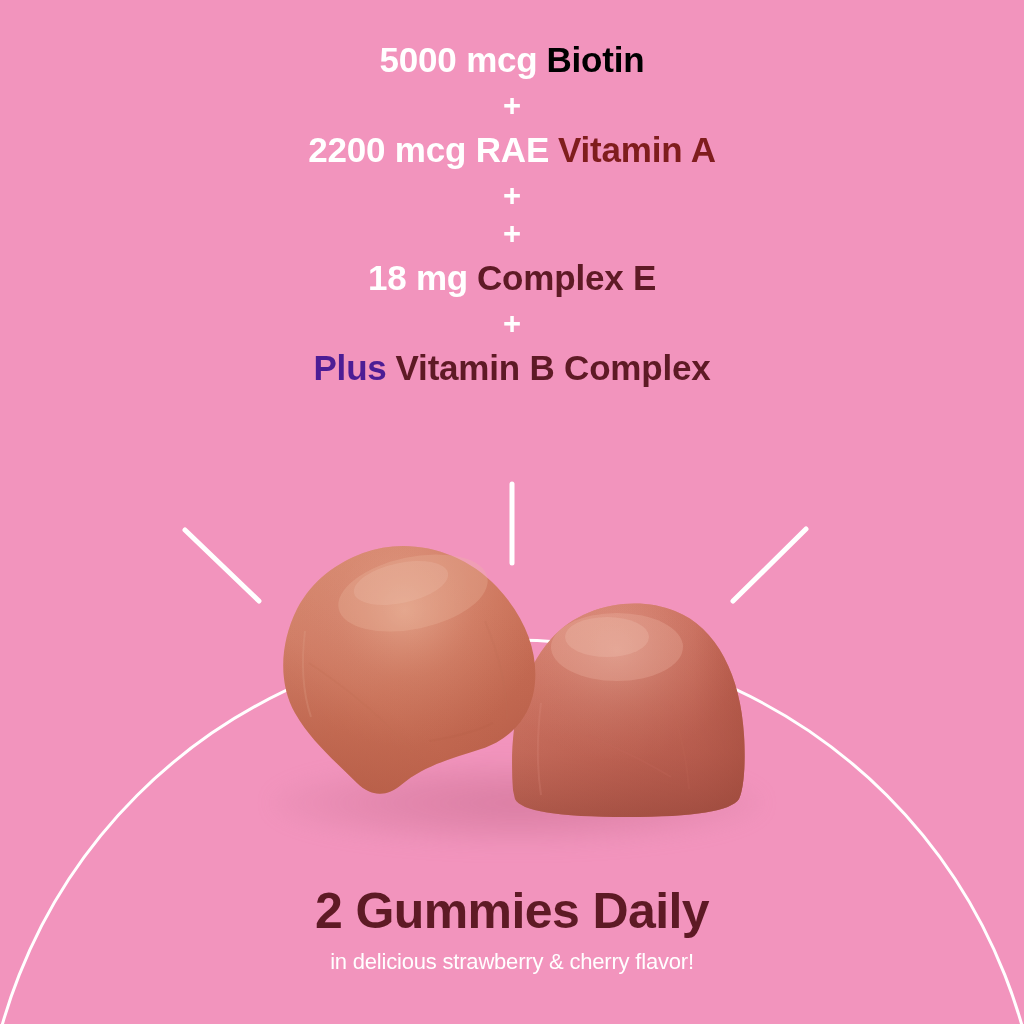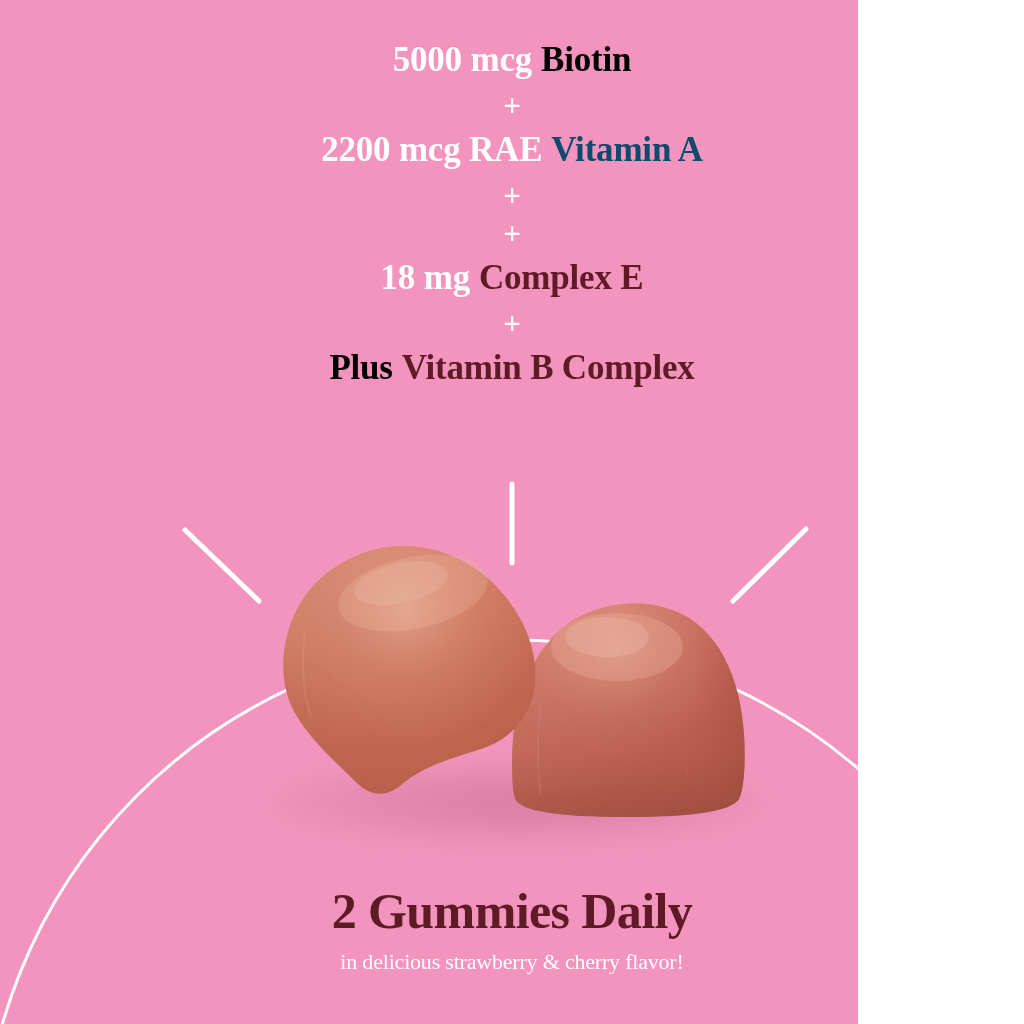--- a/index.html
+++ b/index.html
@@ -3,25 +3,25 @@
 <meta charset="utf-8">
 <title>Gummy Vitamin Product Infographic</title>
 <style>
   html, body {
     margin: 0;
     padding: 0;
     background: #ffffff;
   }
   #stage {
     position: relative;
-    width: 858px;
+    width: 1024px;
     height: 1024px;
     overflow: hidden;
     background: #f294bd;
-    font-family: Liberation Serif, serif;
+    font-family: Liberation Sans, sans-serif;
     -webkit-font-smoothing: antialiased;
   }
 
   
   .arc-layer {
     position: absolute;
     inset: 0;
     pointer-events: none;
   }
 
@@ -148,21 +148,21 @@
       <span class="ing-amount" style="color: rgb(255, 255, 255);">5000 mcg</span>
       <span class="ing-name" style="color: #000000;">Biotin</span>
     </div>
 
     <div class="plus-row">
       <span class="plus-sign" style="color: rgb(255, 255, 255);">+</span>
     </div>
 
     <div class="ing-row">
       <span class="ing-amount" style="color: rgb(255, 255, 255);">2200 mcg RAE</span>
-      <span class="ing-name" style="color: #0c4a6e;">Vitamin A</span>
+      <span class="ing-name" style="color: #7f1d1d;">Vitamin A</span>
     </div>
 
     <div class="plus-row">
       <span class="plus-sign" style="color: rgb(255, 255, 255);">+</span>
     </div>
 
 
     <div class="plus-row">
       <span class="plus-sign" style="color: rgb(255, 255, 255);">+</span>
     </div>
@@ -170,21 +170,21 @@
     <div class="ing-row">
       <span class="ing-amount" style="color: rgb(255, 255, 255);">18 mg</span>
       <span class="ing-name" style="color: rgb(94, 26, 37);">Complex E</span>
     </div>
 
     <div class="plus-row">
       <span class="plus-sign" style="color: rgb(255, 255, 255);">+</span>
     </div>
 
     <div class="ing-row">
-      <span class="ing-amount" style="color: #000000;">Plus</span>
+      <span class="ing-amount" style="color: #4c1d95;">Plus</span>
       <span class="ing-name" style="color: rgb(94, 26, 37);">Vitamin B Complex</span>
     </div>
 
   </div>
 
   <svg class="rays" width="1024" height="1024" viewBox="0 0 1024 1024">
     <line x1="185" y1="530" x2="259" y2="601" stroke="#FFFFFF" stroke-width="5" stroke-linecap="round"></line>
     <line x1="512" y1="484" x2="512" y2="563" stroke="#FFFFFF" stroke-width="5" stroke-linecap="round"></line>
     <line x1="806" y1="529" x2="733" y2="601" stroke="#FFFFFF" stroke-width="5" stroke-linecap="round"></line>
   </svg>

